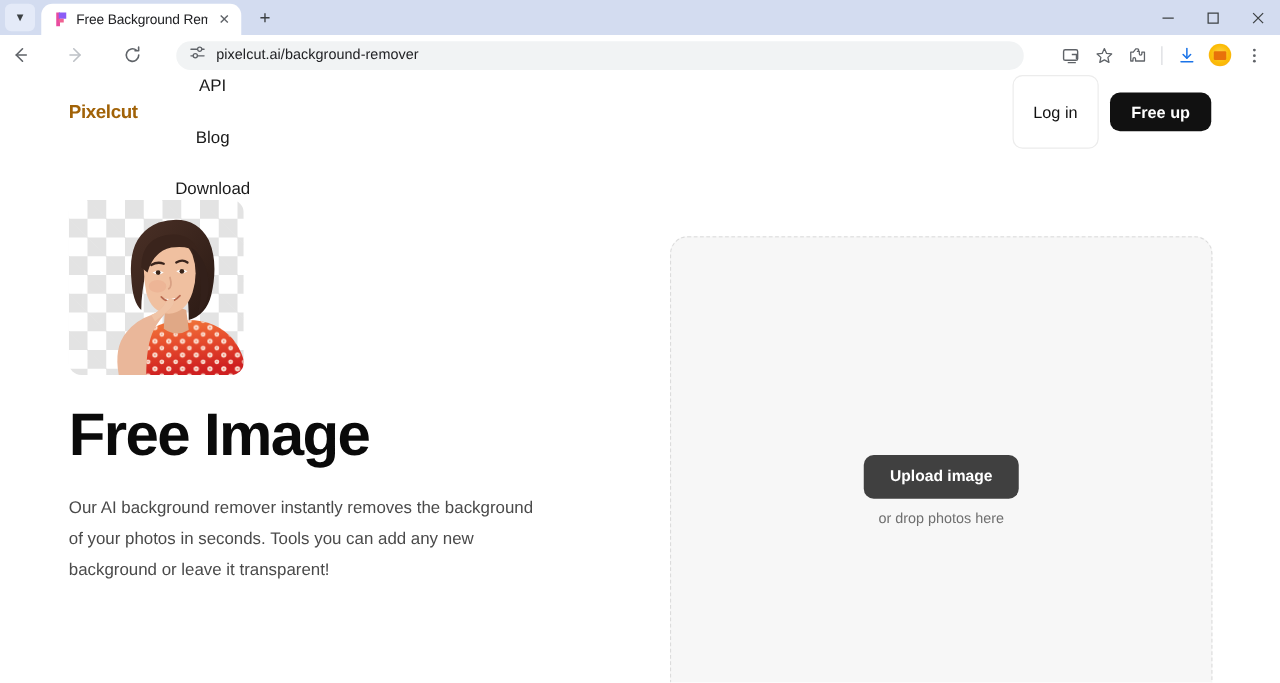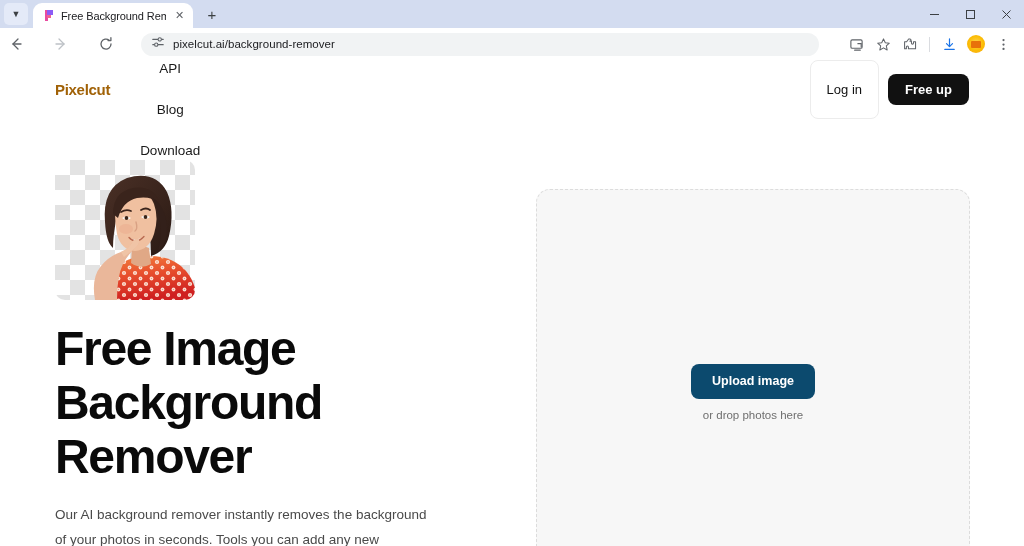--- a/index.html
+++ b/index.html
@@ -307,21 +307,21 @@
     border-radius: 14px;
     background: #f7f7f7;
     display: flex;
     flex-direction: column;
     align-items: center;
     justify-content: center;
     gap: 10px;
   }
 
   .btn-upload {
-    background: #0c4a6e;
+    background: #404040;
     color: #ffffff;
     font-size: 12.5px;
     font-weight: bold;
     border: none;
     border-radius: 8px;
     padding: 11px 21px;
     line-height: 1;
   }
 
   .drop-hint {
@@ -519,21 +519,20 @@
               <path d="M74 77.5 Q81 85 89 76.5" stroke="#b8694f" stroke-width="1.3" fill="none" stroke-linecap="round"></path>
 
               <path d="M40 140 Q36 118 46 106 Q54 96 66 92 Q74 89 78 81 Q82 77 84 80 Q85 84 79 89 Q72 96 68 104 Q62 116 62 140 Z" fill="#eab79a"></path>
               <path d="M66 92 Q74 89 78 81 Q82 77 84 80 Q85 84 79 89 Q73 94 69 97 Z" fill="#f0c4a6"></path>
             </g>
           </svg>
         </div>
 
         <h1 class="headline">
           <span>Free Image</span><br>
-          <span>Background Remover</span>
         </h1>
 
         <p class="subcopy">Our AI background remover instantly removes the background of your photos in seconds. Tools you can add any new background or leave it transparent!</p>
       </div>
     </div>
 
     <div class="upload-panel">
       <button class="btn-upload">Upload image</button>
       <div class="drop-hint">or drop photos here</div>
     </div>

